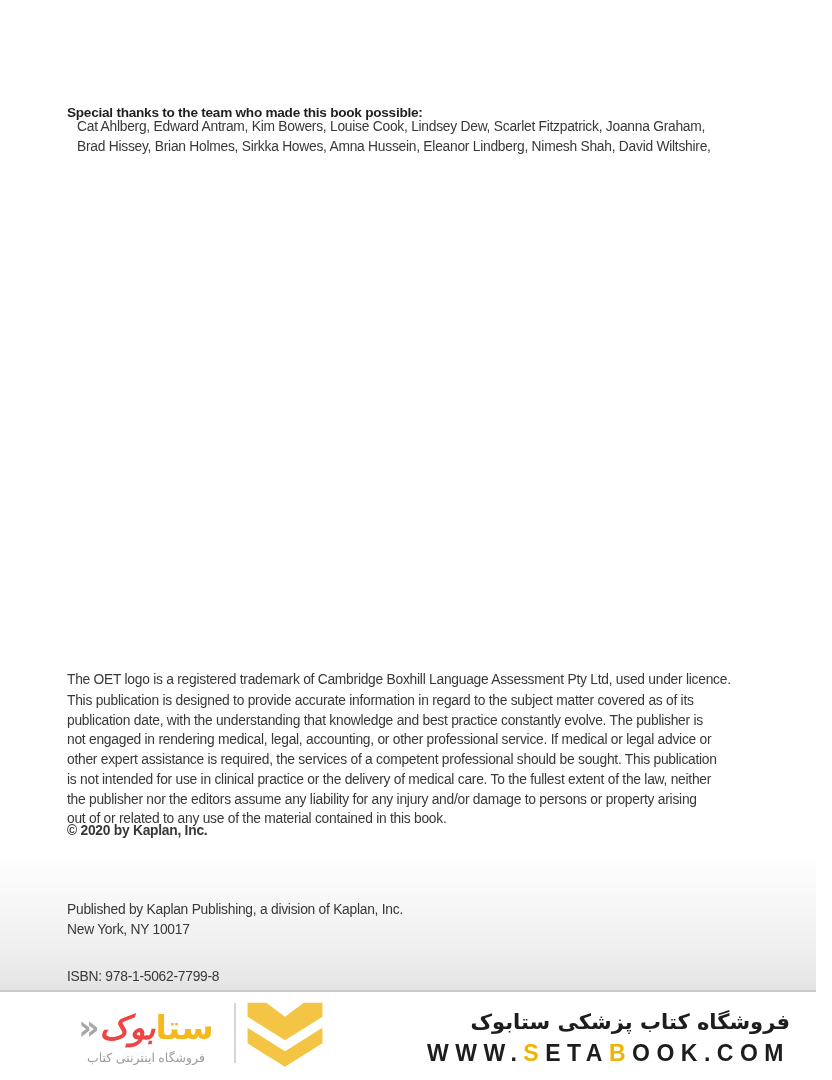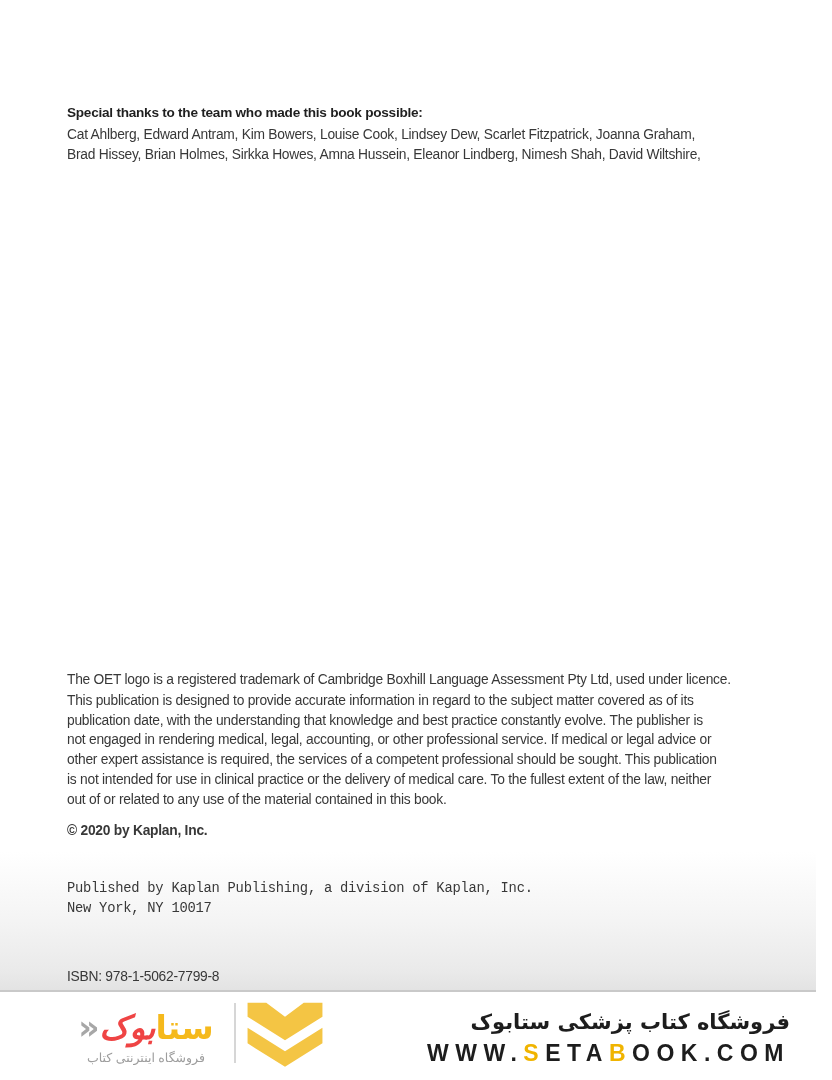--- a/index.html
+++ b/index.html
@@ -78,39 +78,40 @@
 </style>
 </head>
 <body>
 
 <div class="stage">
 
   <div class="scan-page">
 
     <p class="txt heading" style="top:89px;">Special thanks to the team who made this book possible:</p>
 
-    <div class="txt" style="top:125px;">
+    <div class="txt" style="top:117px;margin-left:10px;">
       <span>Cat Ahlberg, Edward Antram, Kim Bowers, Louise Cook, Lindsey Dew, Scarlet Fitzpatrick, Joanna Graham,</span>
       <span>Brad Hissey, Brian Holmes, Sirkka Howes, Amna Hussein, Eleanor Lindberg, Nimesh Shah, David Wiltshire,</span>
     </div>
 
     <p class="txt" style="top:656px;">The OET logo is a registered trademark of Cambridge Boxhill Language Assessment Pty Ltd, used under licence.</p>
 
     <div class="txt" style="top:691px;">
       <span>This publication is designed to provide accurate information in regard to the subject matter covered as of its</span>
       <span>publication date, with the understanding that knowledge and best practice constantly evolve. The publisher is</span>
       <span>not engaged in rendering medical, legal, accounting, or other professional service. If medical or legal advice or</span>
       <span>other expert assistance is required, the services of a competent professional should be sought. This publication</span>
       <span>is not intended for use in clinical practice or the delivery of medical care. To the fullest extent of the law, neither</span>
+      <span>the publisher nor the editors assume any liability for any injury and/or damage to persons or property arising</span>
       <span>out of or related to any use of the material contained in this book.</span>
     </div>
 
     <p class="txt" style="top:807px;font-weight:bold;">© 2020 by Kaplan, Inc.</p>
 
-    <div class="txt" style="top:879px;font-family:Liberation Mono, monospace;">
+    <div class="txt" style="top:900px;">
       <span>Published by Kaplan Publishing, a division of Kaplan, Inc.</span>
       <span>New York, NY 10017</span>
     </div>
 
     <p class="txt" style="top:953px;">ISBN: 978-1-5062-7799-8</p>
   </div>
 
   <div class="footer">
 
     <div class="footer-left">

